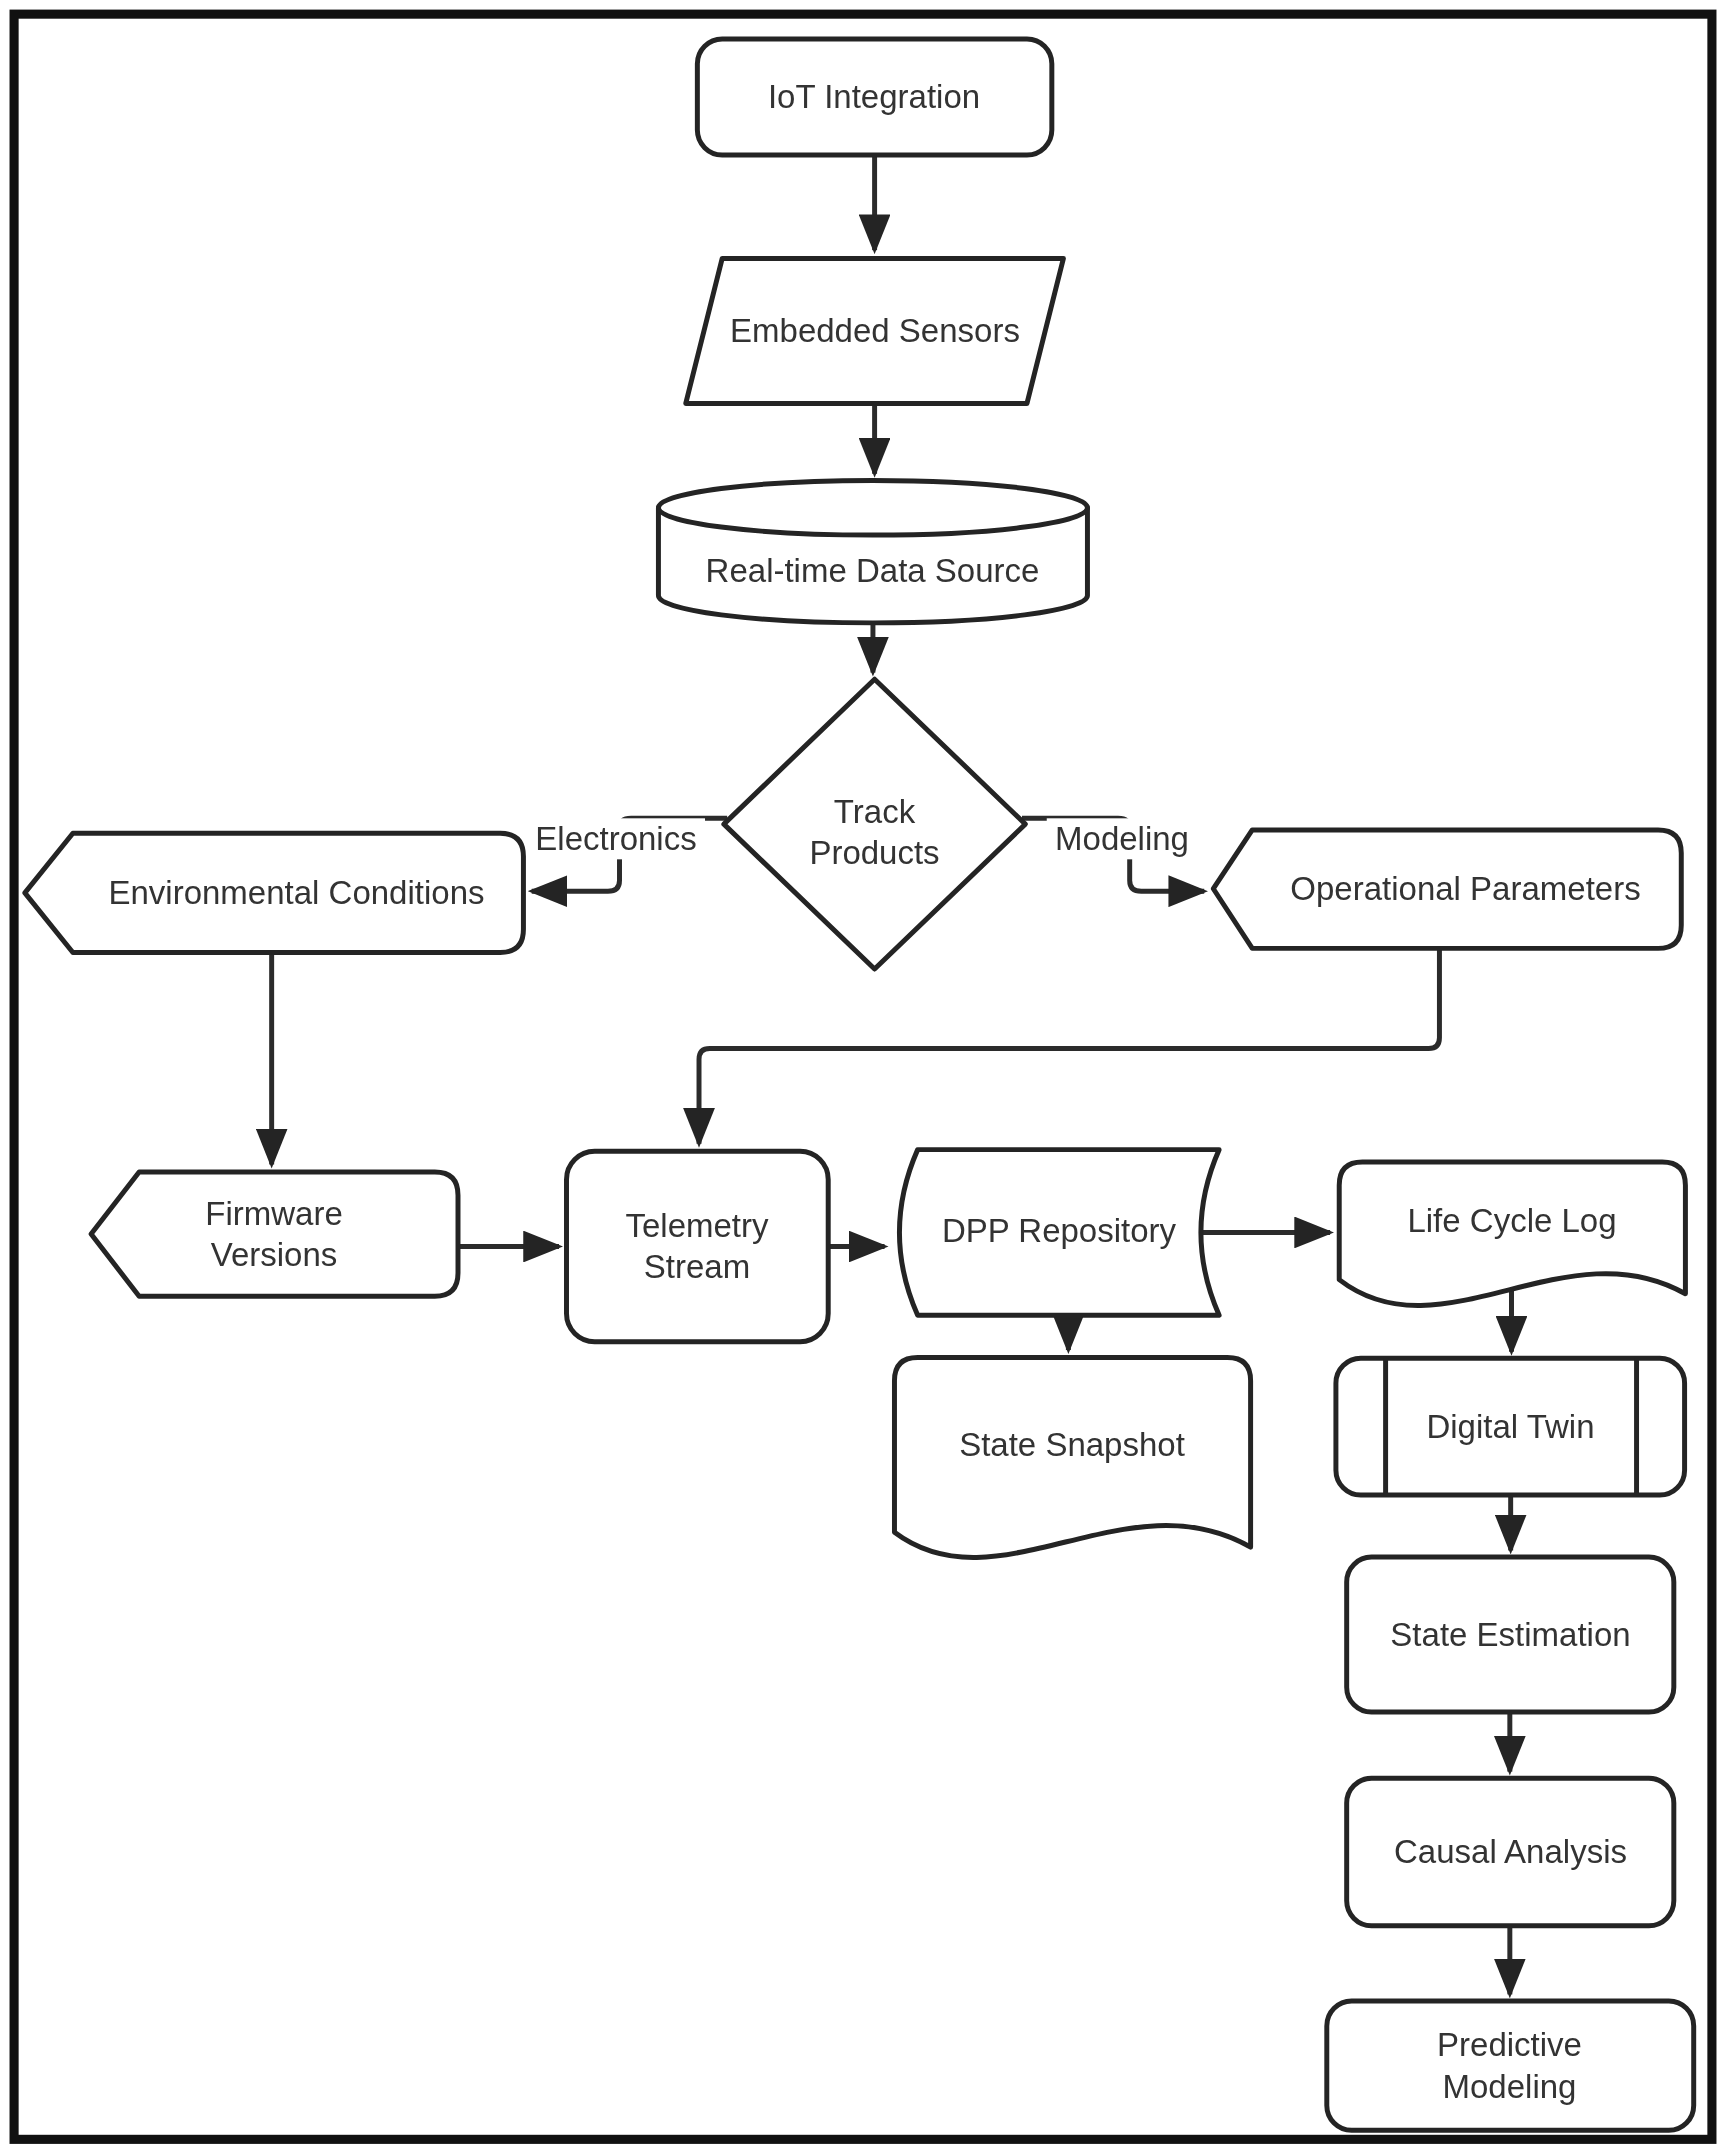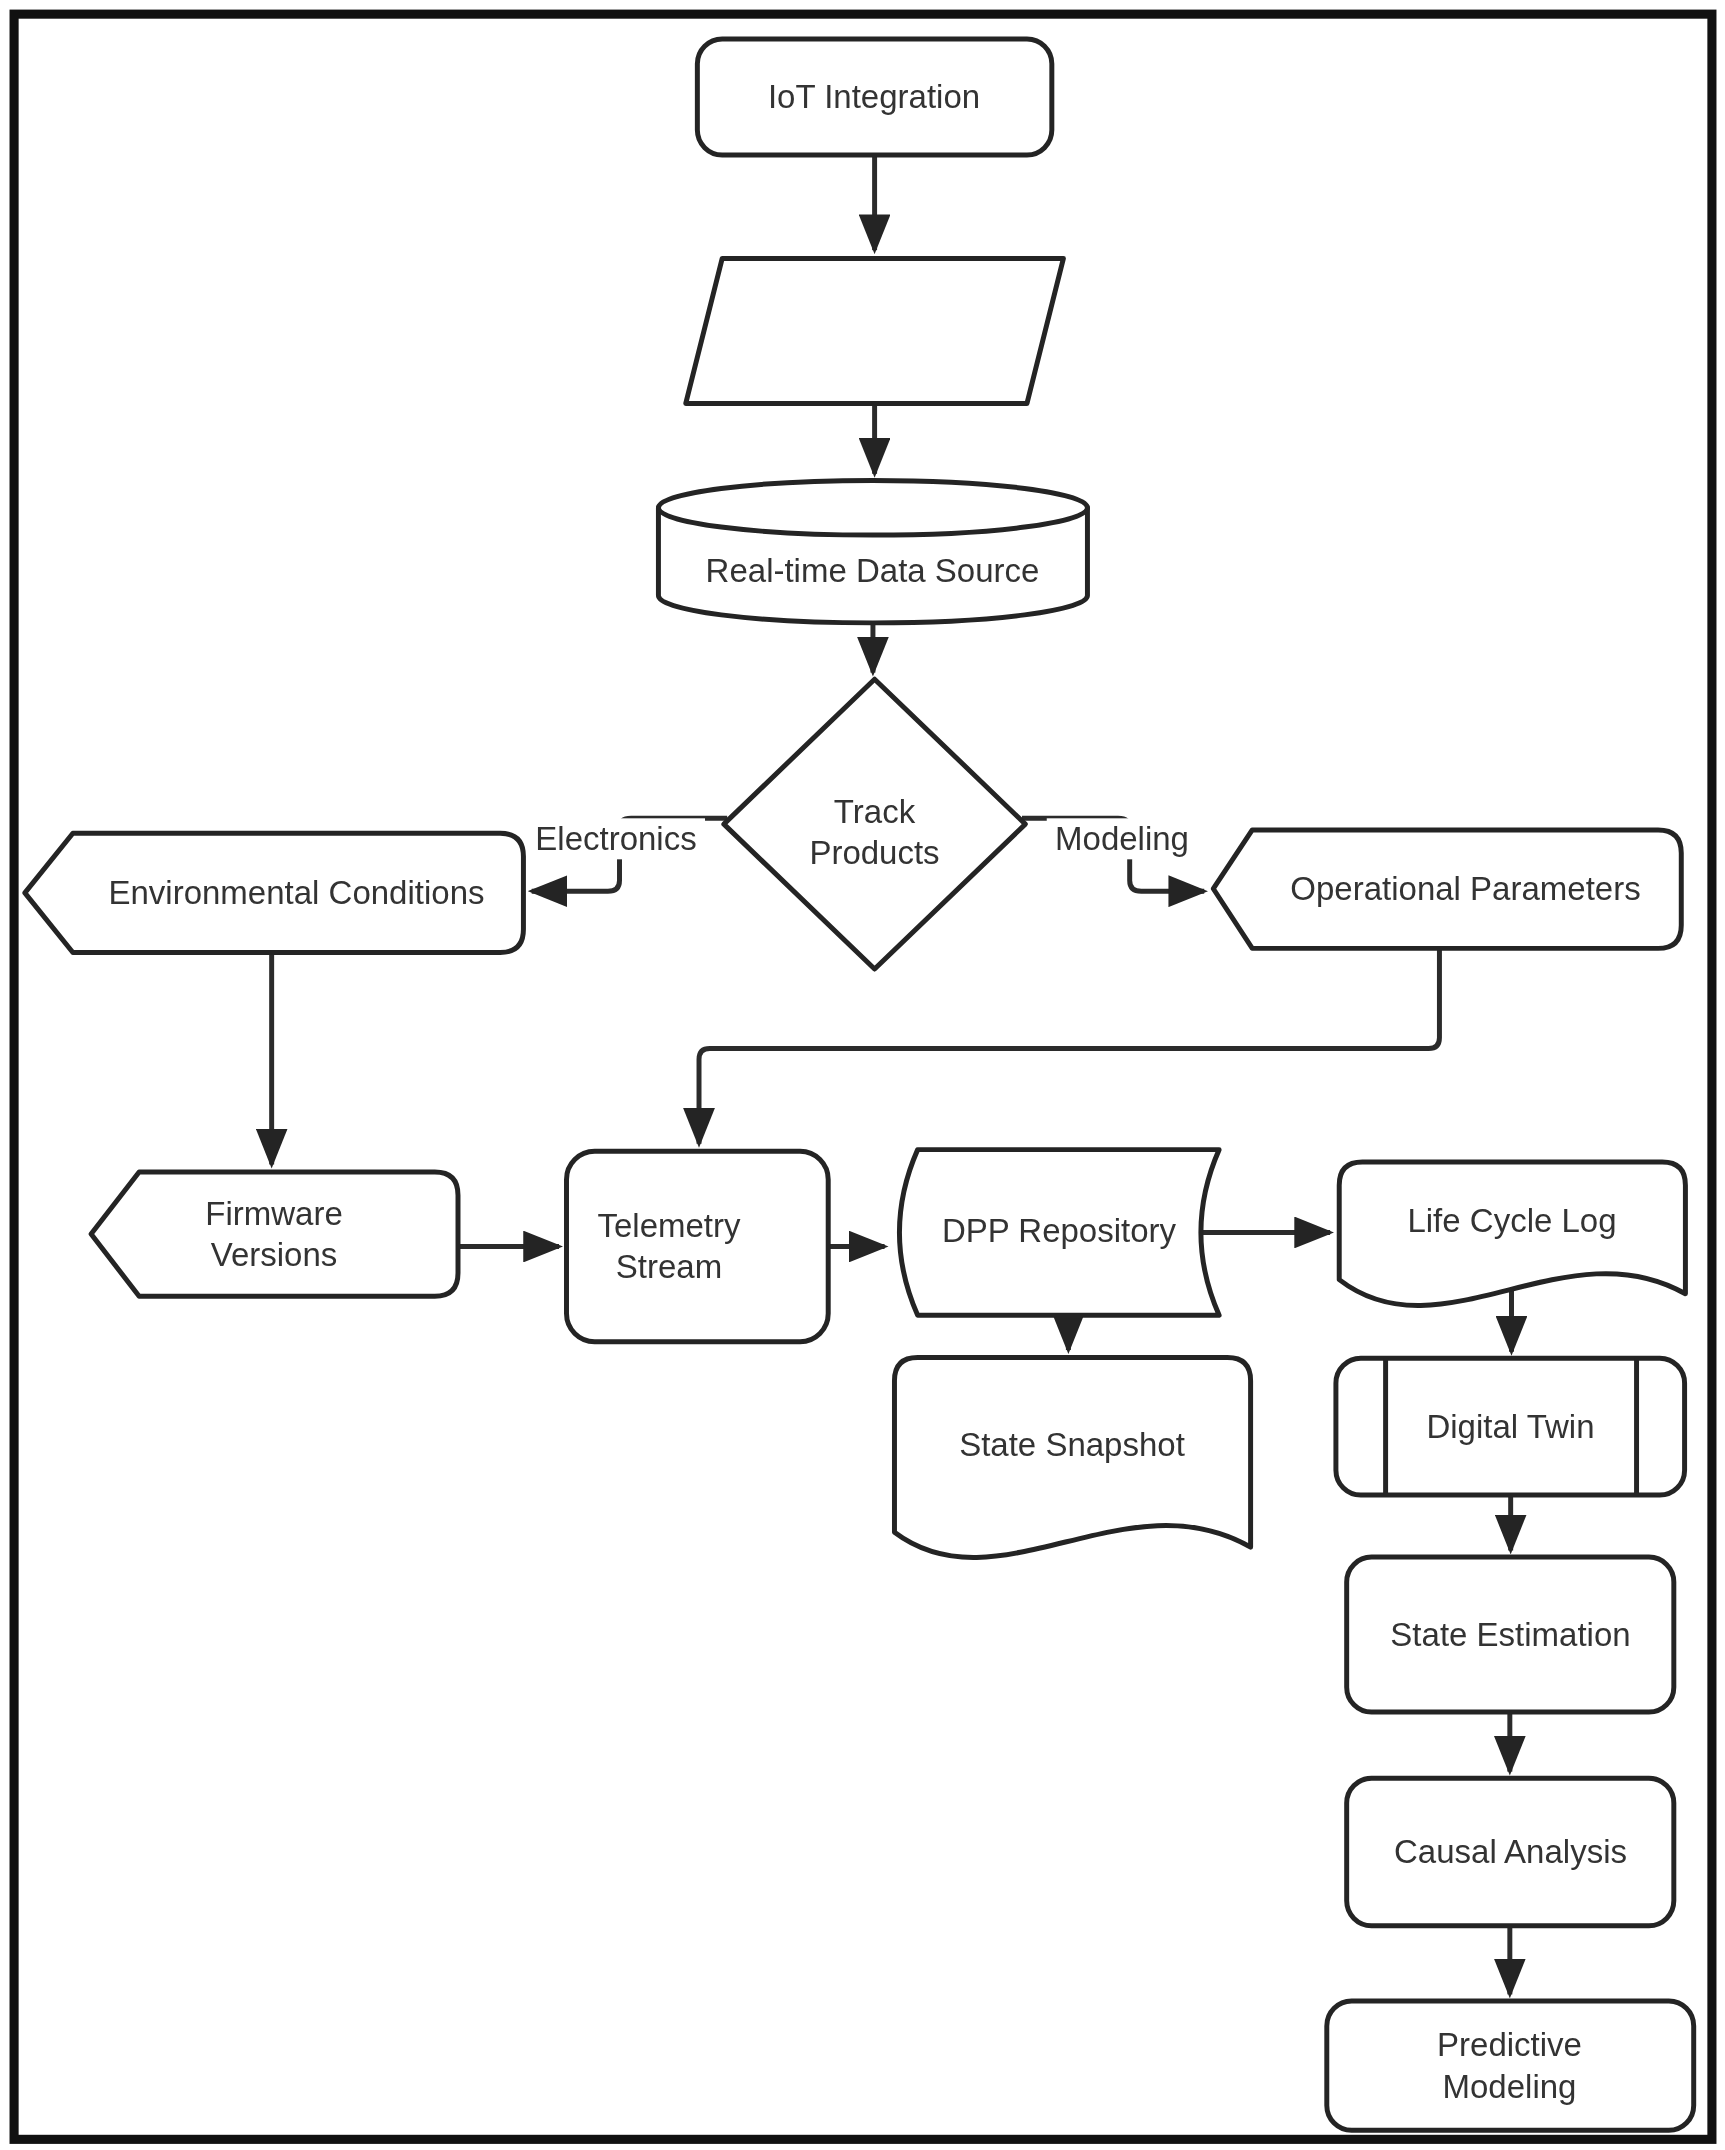--- a/index.html
+++ b/index.html
@@ -73,32 +73,33 @@
 
     <rect class="node-shape" x="1626" y="1880" width="395" height="187" rx="30"></rect>
 
     <rect class="node-shape" x="1626" y="2147" width="395" height="178" rx="30"></rect>
 
     <rect class="node-shape" x="1602" y="2416" width="443" height="156" rx="30"></rect>
   </svg>
 
   <div class="lbl" style="left:697px;top:39px;width:354px;height:116px;text-align:center;">IoT Integration</div>
 
+  <div class="lbl" style="left:686px;top:258px;width:378px;height:145px;">Embedded Sensors</div>
 
   <div class="lbl" style="left:658px;top:518px;width:429px;height:105px;">Real-time Data Source</div>
 
   <div class="lbl" style="left:804px;top:774px;width:141px;height:116px;">Track Products</div>
 
   <div class="lbl" style="left:70px;top:833px;width:453px;height:119px;">Environmental Conditions</div>
 
   <div class="lbl" style="left:183px;top:1172px;width:182px;height:124px;">Firmware Versions</div>
 
   <div class="lbl" style="left:1250px;top:830px;width:431px;height:118px;">Operational Parameters</div>
 
-  <div class="lbl" style="left:578px;top:1151px;width:182px;height:190px;">Telemetry Stream</div>
+  <div class="lbl" style="left:606px;top:1151px;width:182px;height:190px;">Telemetry Stream</div>
 
   <div class="lbl" style="left:914px;top:1147px;width:290px;height:168px;">DPP Repository</div>
 
   <div class="lbl" style="left:894px;top:1357px;width:356px;height:176px;">State Snapshot</div>
 
   <div class="lbl" style="left:1339px;top:1162px;width:346px;height:118px;">Life Cycle Log</div>
 
   <div class="lbl" style="left:1385px;top:1358px;width:251px;height:137px;">Digital Twin</div>
 
   <div class="lbl" style="left:1347px;top:1557px;width:327px;height:155px;">State Estimation</div>

